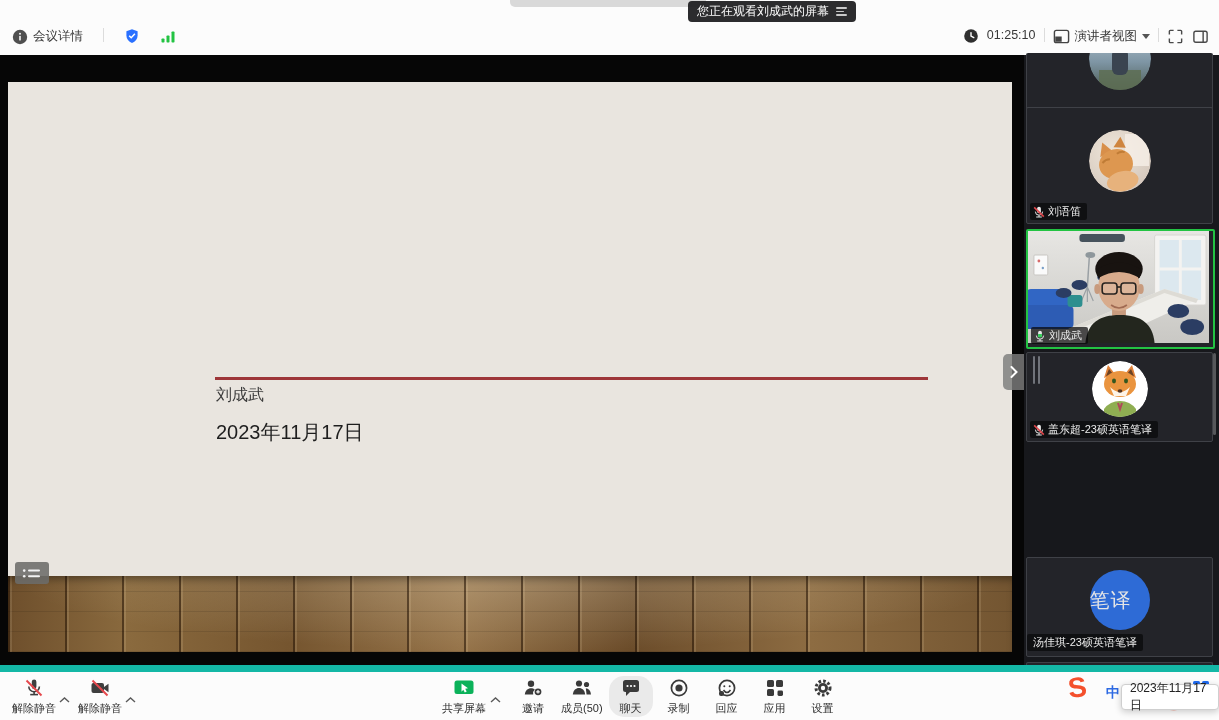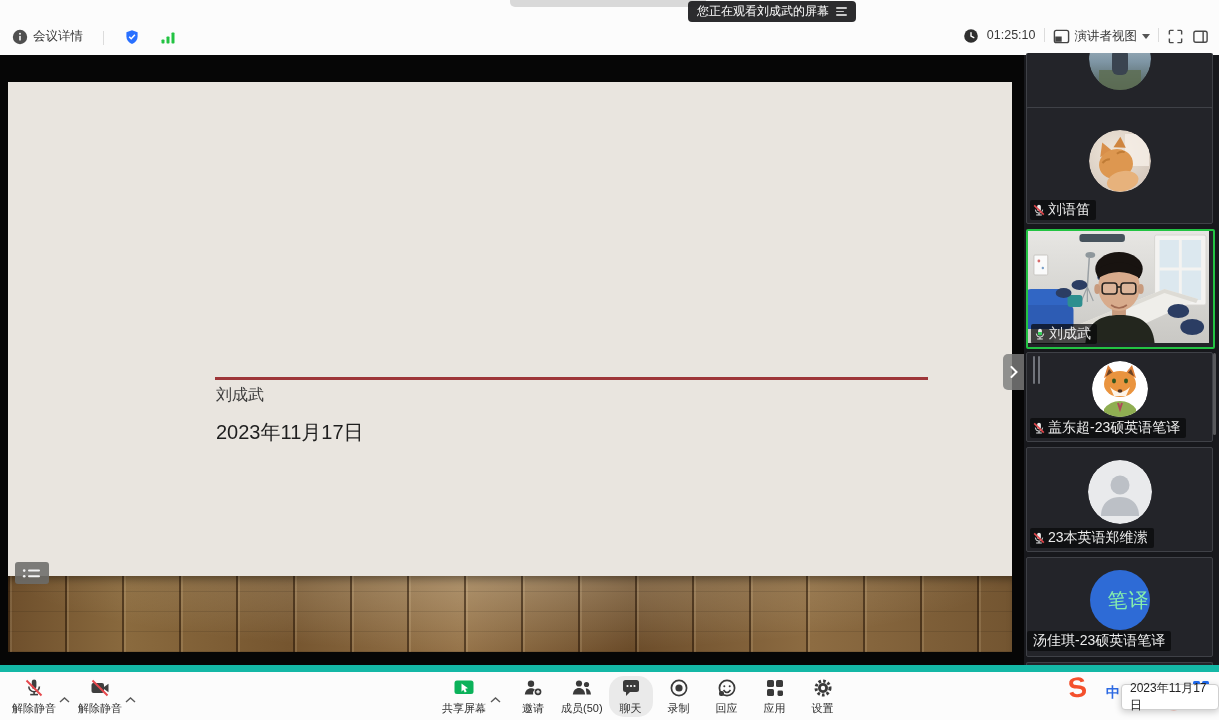--- a/index.html
+++ b/index.html
@@ -8,21 +8,21 @@
   .defs{position:absolute;width:0;height:0;overflow:hidden}
   
   .drag-pill{position:absolute;left:510px;top:0;width:196px;height:7px;background:#d9d9d9;border-radius:0 0 5px 5px;z-index:28}
   .notif{position:absolute;left:688px;top:1px;height:21px;background:rgba(28,28,30,.93);border-radius:4px;
          color:#fff;font-size:12px;display:flex;align-items:center;gap:7px;padding:0 9px;z-index:30}
   .notif-menu{display:flex;flex-direction:column;gap:2px;cursor:pointer}
   .notif-menu i{display:block;height:1.6px;background:#c9c9c9;border-radius:1px}
   .notif-menu i:nth-child(1){width:11px}.notif-menu i:nth-child(2){width:8px}.notif-menu i:nth-child(3){width:11px}
   
   .topbar{position:absolute;left:0;top:0;width:100%;height:55px;background:#fcfcfc}
-  .tb-left{position:absolute;left:12px;top:28px;display:flex;align-items:flex-end;gap:20px}
+  .tb-left{position:absolute;left:12px;top:28px;display:flex;align-items:flex-start;gap:20px}
   .tb-right{position:absolute;right:10px;top:28px;display:flex;align-items:flex-start;gap:8px}
   .tb-text{font-size:12.5px;color:#383838}
   .vdiv{width:1px;height:14px;background:#dcdcdc}
   .icnbtn{display:flex;align-items:center;gap:5px;cursor:pointer}
   
   .stage{position:absolute;left:0;top:55px;width:1024px;height:617px;background:#060606}
   .slide{position:absolute;left:8px;top:27px;width:1004px;height:570px;background:#e9e5df;overflow:hidden}
   .slide-title{position:absolute;left:205px;top:262px;margin:0;font-size:72px;font-weight:300;color:#242220;letter-spacing:24px;white-space:nowrap}
   .slide-rule{position:absolute;left:207px;top:295px;width:713px;height:3px;background:#9e3639}
   .slide-presenter{position:absolute;left:208px;top:303px;font-size:16px;color:#3a3a3a}
@@ -48,29 +48,29 @@
   .t3{top:174px;height:116px;border:2px solid #23c343}
   .t4{top:297px;height:88px}
   .t5{top:392px;height:103px}
   .t6{top:502px;height:98px}
   .t7{top:607px;height:14px;border-bottom:none}
   .avatar{position:absolute;left:50%;transform:translateX(-50%);border-radius:50%;overflow:hidden}
   .av1{width:62px;height:62px;top:22px}
   .av2{width:62px;height:62px;top:22px}
   .av4{width:56px;height:56px;top:8px}
   .av5{width:64px;height:64px;top:12px}
-  .av6{width:60px;height:60px;top:12px;background:#2e6bd6;display:flex;align-items:center;justify-content:flex-end;
-       color:#86efac;font-size:20px;letter-spacing:1px}
+  .av6{width:60px;height:60px;top:12px;background:#2e6bd6;display:flex;align-items:center;justify-content:flex-start;
+       color:#e5e5e5;font-size:20px;letter-spacing:1px}
   .vid{position:absolute;inset:0}
   .badge-row{position:absolute;left:3px;bottom:3px;display:flex;gap:3px;align-items:center}
   .t6 .badge-row{left:0;bottom:5px}
   .pbadge{width:18px;height:15px;background:#2970ff;border-radius:2px;display:flex;align-items:center;justify-content:center}
   .nbadge{display:flex;align-items:center;gap:3px;background:rgba(8,8,10,.72);border-radius:2px;padding:1px 6px 1px 3px;max-width:172px}
   .nbadge.noicon{padding:1px 6px}
-  .pname{font-size:14px;color:#ececec;white-space:nowrap;overflow:hidden;text-overflow:ellipsis}
+  .pname{font-size:11px;color:#ececec;white-space:nowrap;overflow:hidden;text-overflow:ellipsis}
   .scrollbar{position:absolute;right:3px;top:298px;width:3px;height:82px;background:rgba(255,255,255,.28);border-radius:2px;cursor:pointer}
   
   .toolbar{position:absolute;left:0;bottom:0;width:100%;height:48px;background:#fcfcfc;border-top:7px solid #14b8a6}
   .tbl{position:absolute;left:10px;top:4px;display:flex;align-items:flex-start}
   .tbc{position:absolute;left:440px;top:4px;display:flex;align-items:flex-start;gap:4px}
   .tbtn{display:flex;flex-direction:column;align-items:center;gap:2px;min-width:44px;padding:1px 2px;border:none;background:none;cursor:pointer}
   .tbtn.hl{background:#eaeaea;border-radius:15px}
   .tlabel{font-size:11px;color:#2e2e2e;white-space:nowrap}
   .caret-sep{margin:15px 6px 0 1px;border:none;background:none;padding:0;cursor:pointer;display:block}
   
@@ -328,37 +328,20 @@
       <div class="badge-row">
         <span class="nbadge">
           <svg class="mic" width="12" height="12">
               <use href="#i-mic-muted"></use>
             </svg>
           <span class="pname">盖东超-23硕英语笔译</span>
         </span>
       </div>
     </div>
 
-    <div class="tile t5">
-      <div class="avatar av5">
-        <svg width="64" height="64" viewBox="0 0 64 64">
-          <circle cx="32" cy="32" r="32" fill="#e9eaec"></circle>
-          <circle cx="32" cy="25" r="9.5" fill="#bcc0c6"></circle>
-          <path d="M13 56c0-13 8.5-19 19-19s19 6 19 19z" fill="#bcc0c6"></path>
-        </svg>
-      </div>
-      <div class="badge-row">
-        <span class="nbadge">
-          <svg class="mic" width="12" height="12">
-              <use href="#i-mic-muted"></use>
-            </svg>
-          <span class="pname">23本英语郑维潆</span>
-        </span>
-      </div>
-    </div>
 
     <div class="tile t6">
       <div class="avatar av6">
         <span>笔译</span>
       </div>
       <div class="badge-row">
         <span class="nbadge noicon">
           <span class="pname">汤佳琪-23硕英语笔译</span>
         </span>
       </div>

